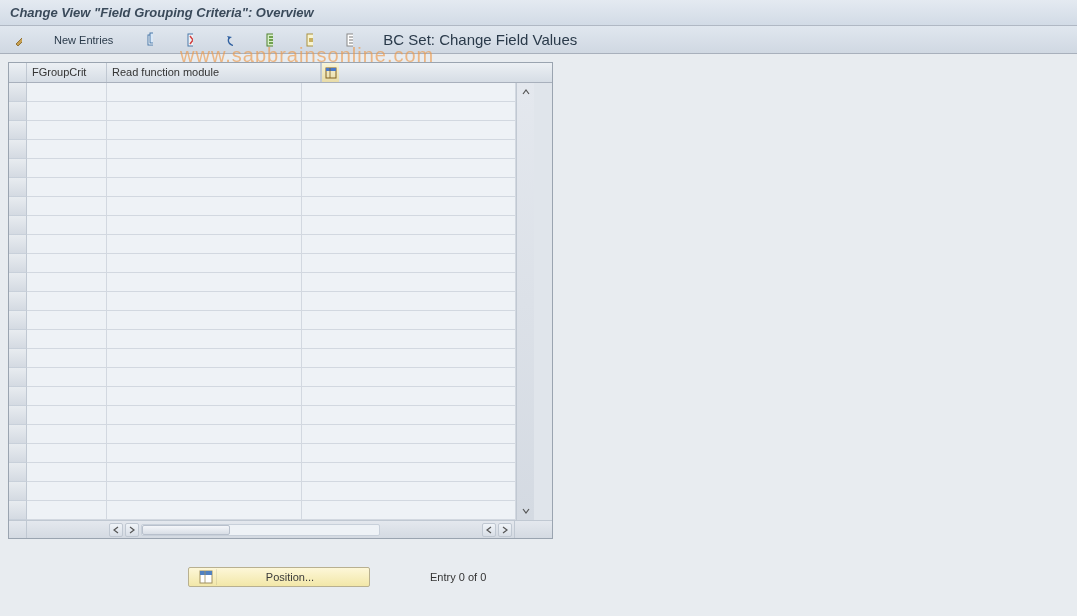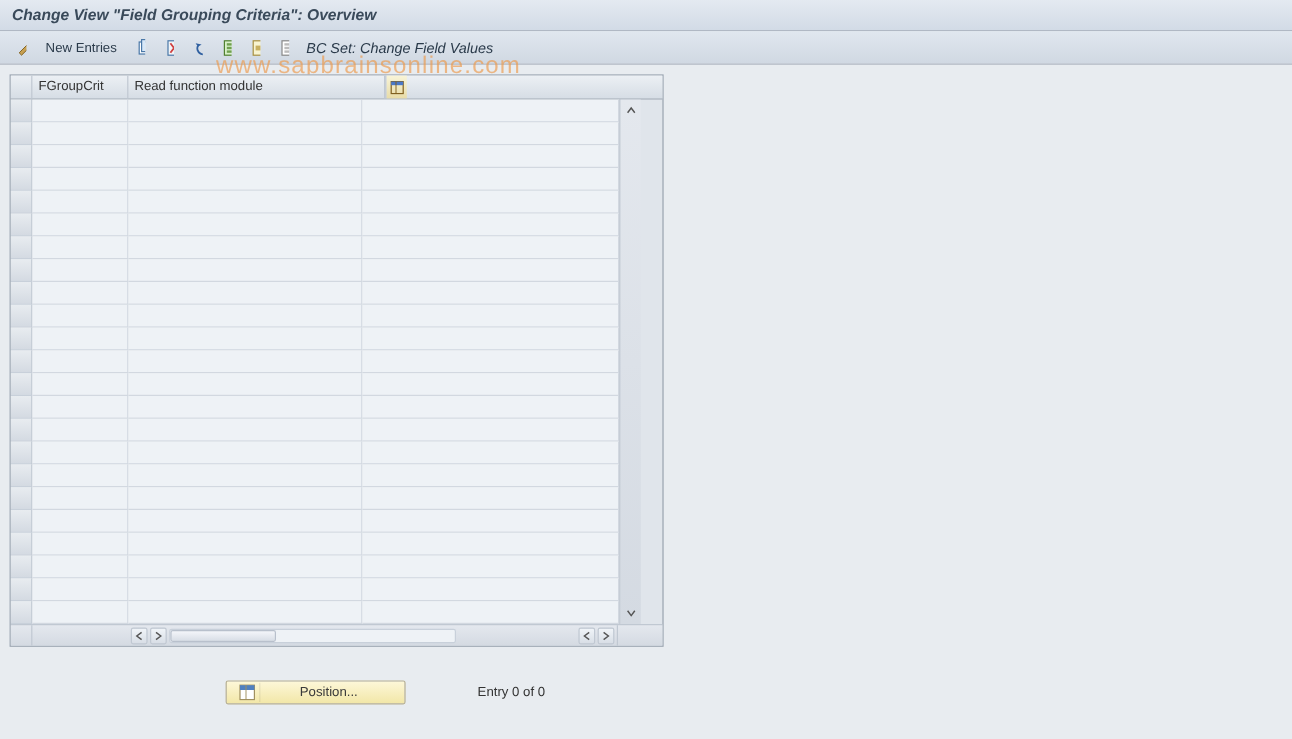--- a/index.html
+++ b/index.html
@@ -22,21 +22,21 @@
     font-weight: bold;
     font-style: italic;
     color: #3a4a5a;
   }
   .toolbar {
     background: linear-gradient(to bottom, #e0e7ef 0%, #d0d8e2 100%);
     border-bottom: 1px solid #a8b0bc;
     padding: 3px 8px;
     display: flex;
     align-items: center;
-    gap: 4px;
+    gap: 20px;
     height: 28px;
   }
   .tb-btn {
     display: inline-flex;
     align-items: center;
     justify-content: center;
     width: 20px;
     height: 20px;
     border: none;
     background: transparent;
@@ -48,24 +48,23 @@
     align-items:center;
     height:20px;
     padding:0 6px;
     font-size:11px;
     color:#2a3a4a;
     cursor:pointer;
     border:none;
     background:transparent;
   }
   .tb-label {
-    font-size:12px;
+    font-size:15px;
     color:#2a3a4a;
     padding:0 4px;
-    font-style:italic;
   }
   .watermark {
     position:absolute;
     left:180px;
     top:44px;
     font-size:20px;
     font-weight:normal;
     color:rgba(236,152,72,0.65);
     letter-spacing:1px;
     pointer-events:none;
@@ -153,21 +152,21 @@
   .footer-row{
     display:flex;
     align-items:center;
     margin-top:28px;
     margin-left:180px;
     gap:60px;
   }
   .position-btn{
     display:flex;
     align-items:center;
-    width:150px;
+    width:182px;
     height:20px;
     background:linear-gradient(to bottom,#fdf7d8 0%, #f2e7a8 100%);
     border:1px solid #b8b090;
     border-radius:2px;
     cursor:pointer;
     font-size:11px;
     color:#3a3a3a;
   }
   .position-btn .icon-slot{width:22px;display:flex;align-items:center;justify-content:center;border-right:1px solid rgba(0,0,0,0.08);height:100%;}
   .position-btn .lbl{flex:1;text-align:center;}

